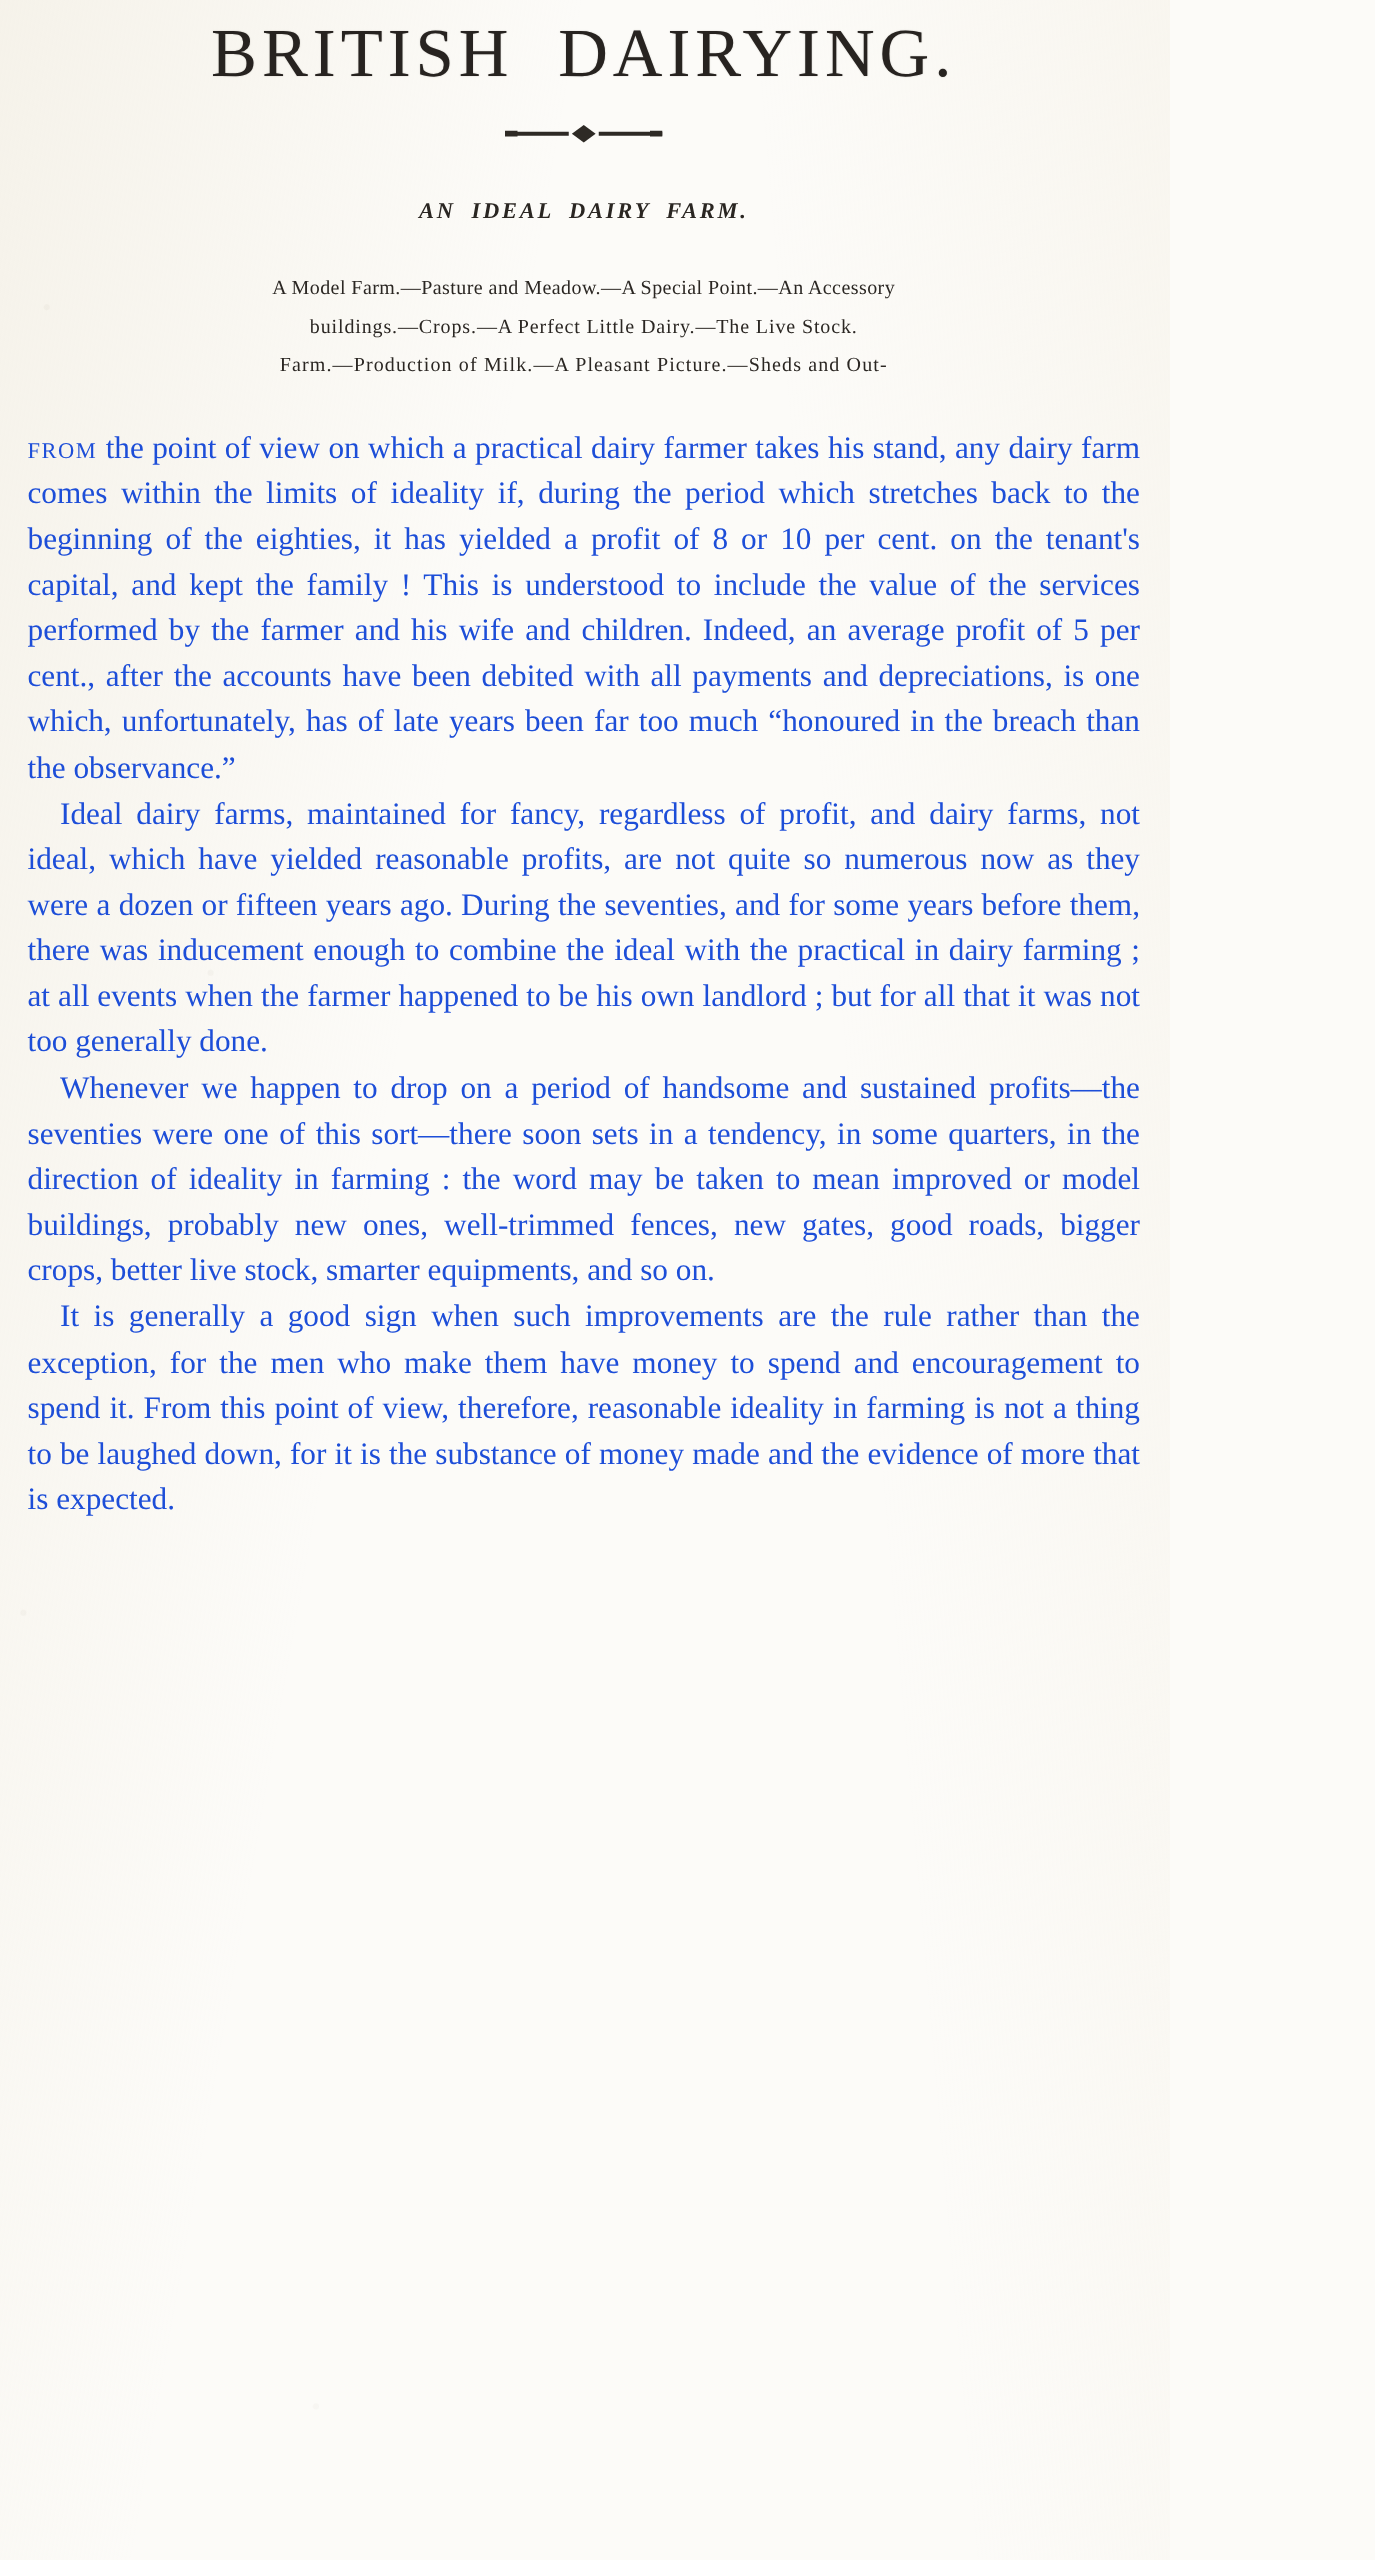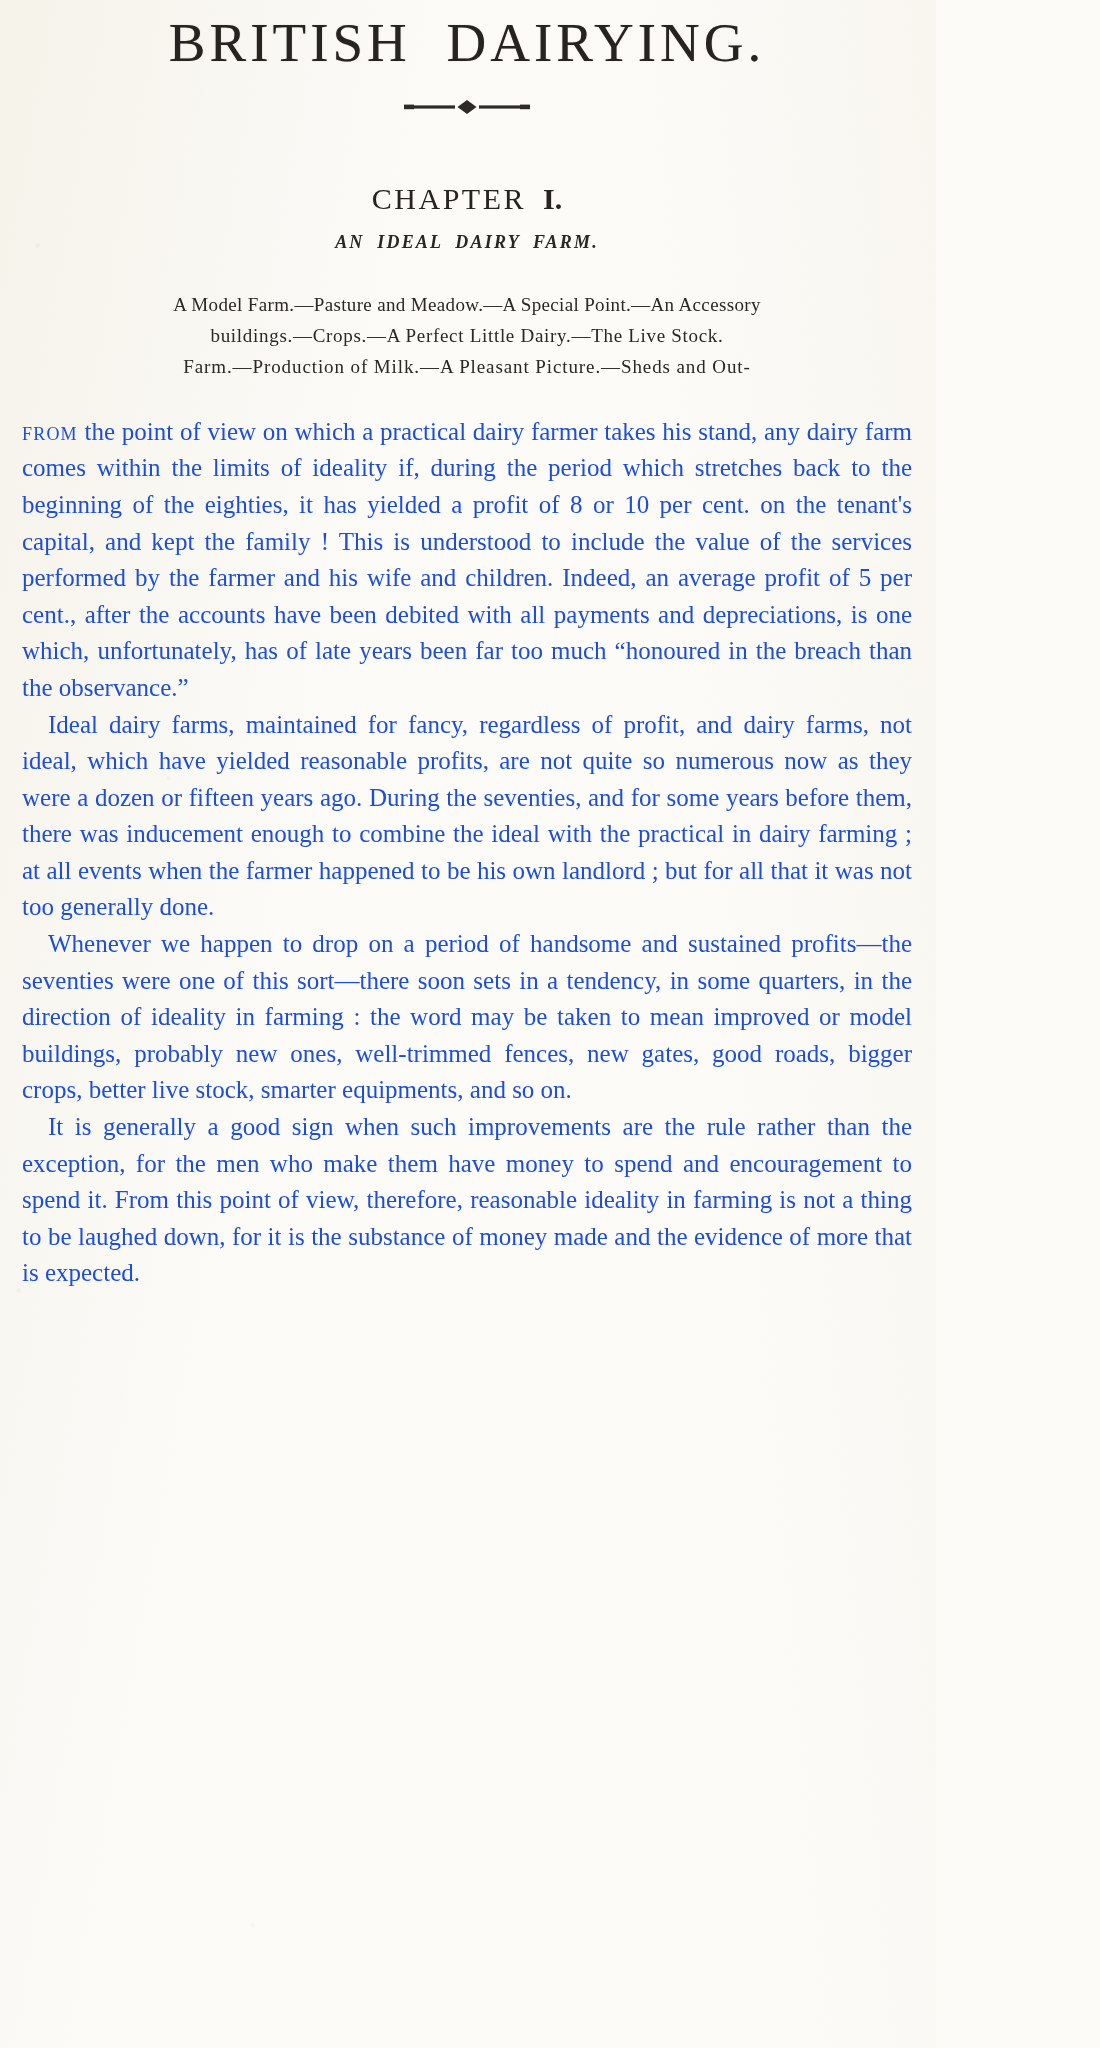--- a/index.html
+++ b/index.html
@@ -90,21 +90,21 @@
     letter-spacing: 2.2px;
     word-spacing: 6px;
     color: #2a2622;
   }
 
   
   #argument {
     margin: 36px auto 0 auto;
     width: 830px;
     text-align: center;
-    font-size: 19px;
+    font-size: 16px;
     line-height: 31px;
     color: #2b2723;
     letter-spacing: .1px;
   }
   #argument .arg-line {
     display: block;
     white-space: nowrap;
   }
   #argument .arg-line.l1 { letter-spacing: .35px; }
   #argument .arg-line.l2 { letter-spacing: .9px; }
@@ -145,23 +145,20 @@
     <div id="ornament-wrap">
       <svg id="ornament" width="126" height="18" viewBox="0 0 126 18">
         <rect x="0" y="7.4" width="51" height="3.2" fill="#2e2a25"></rect>
         <rect x="0" y="6.6" width="10" height="4.6" fill="#2e2a25"></rect>
         <rect x="75" y="7.4" width="51" height="3.2" fill="#2e2a25"></rect>
         <rect x="116" y="6.6" width="10" height="4.6" fill="#2e2a25"></rect>
         <polygon points="63,2 72.5,9 63,16 53.5,9" fill="#2e2a25"></polygon>
       </svg>
     </div>
 
-    <h2 id="chapter-number">
-      <span>CHAPTER</span><span>&nbsp;</span><span class="cap-i">I.</span>
-    </h2>
 
     <h3 id="chapter-subtitle">AN IDEAL DAIRY FARM.</h3>
 
     <div id="argument">
       <span class="arg-line l1">A Model Farm.—Pasture and Meadow.—A Special Point.—An Accessory</span>
       <span class="arg-line l3">buildings.—Crops.—A Perfect Little Dairy.—The Live Stock.</span>
       <span class="arg-line l2">Farm.—Production of Milk.—A Pleasant Picture.—Sheds and Out-</span>
     </div>
 
     <div id="body-text">

